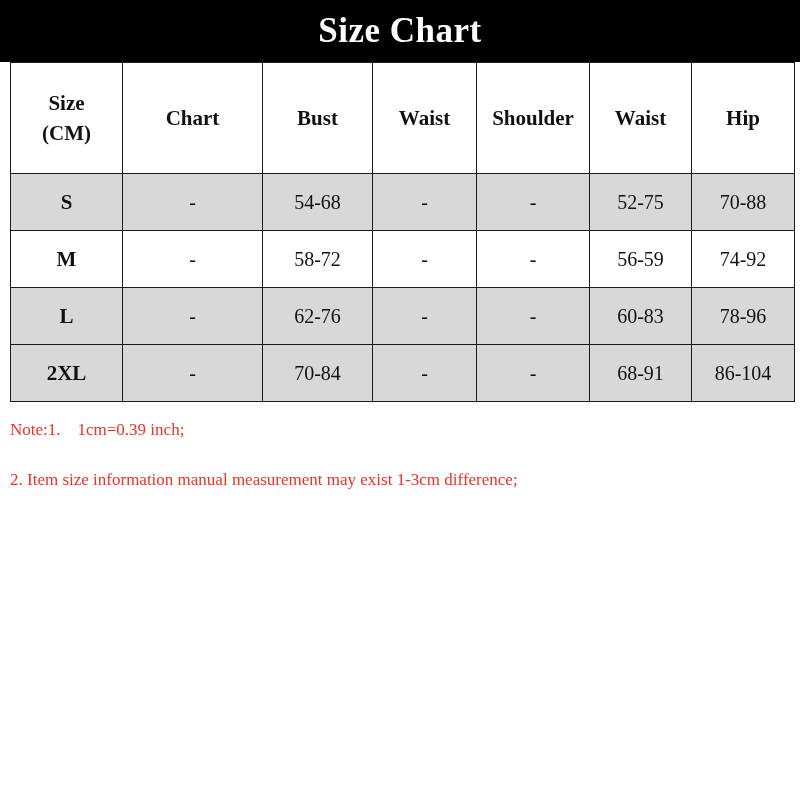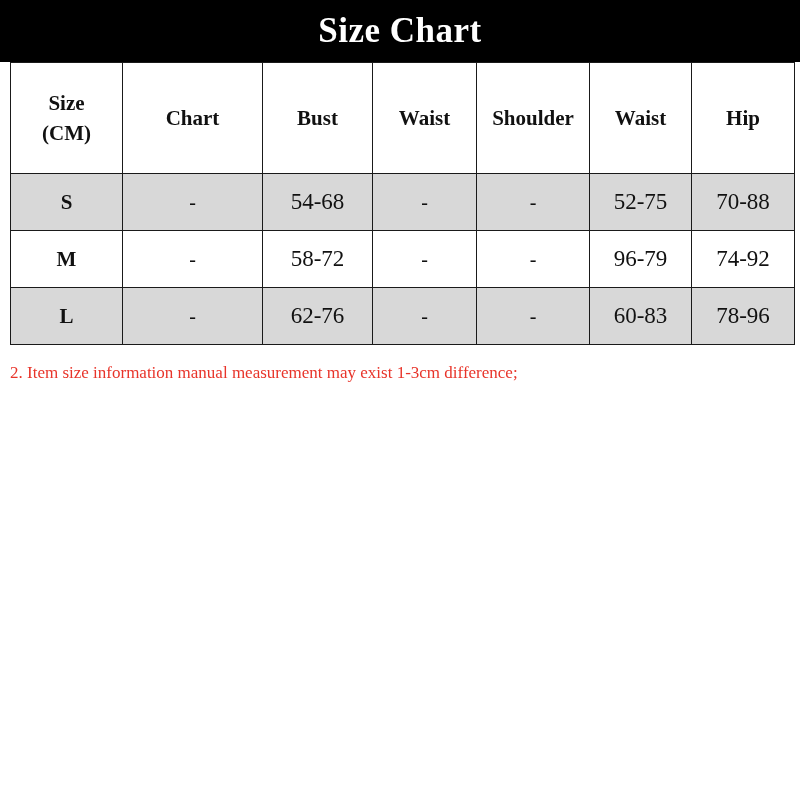--- a/index.html
+++ b/index.html
@@ -53,21 +53,21 @@
     font-size: 21px;
     font-weight: bold;
     background: #ffffff;
     padding: 2px 0;
   }
   table.size-chart thead th.size-head {
     line-height: 1.45;
   }
   table.size-chart tbody td {
     height: 54px;
-    font-size: 23px;
+    font-size: 20px;
     background: #ffffff;
   }
   table.size-chart tbody tr.shaded td {
     background: #d8d8d8;
   }
   table.size-chart tbody td.size-cell {
     font-weight: bold;
     font-size: 21px;
   }
   table.size-chart tbody td.dash {
@@ -136,33 +136,43 @@
           <td class="dash">-</td>
           <td>52-75</td>
           <td>70-88</td>
         </tr>
         <tr>
           <td class="size-cell">M</td>
           <td class="dash">-</td>
           <td>58-72</td>
           <td class="dash">-</td>
           <td class="dash">-</td>
-          <td>96-79</td>
+          <td>56-59</td>
           <td>74-92</td>
         </tr>
         <tr class="shaded">
           <td class="size-cell">L</td>
           <td class="dash">-</td>
           <td>62-76</td>
           <td class="dash">-</td>
           <td class="dash">-</td>
           <td>60-83</td>
           <td>78-96</td>
         </tr>
+        <tr class="shaded">
+          <td class="size-cell">2XL</td>
+          <td class="dash">-</td>
+          <td>70-84</td>
+          <td class="dash">-</td>
+          <td class="dash">-</td>
+          <td>68-91</td>
+          <td>86-104</td>
+        </tr>
       </tbody>
     </table>
   </div>
 
   <div class="notes">
+    <div class="note-line">Note:1.    1cm=0.39 inch;</div>
     <div class="note-line">2. Item size information manual measurement may exist 1-3cm difference;</div>
   </div>
 
 </div>
 
 </body></html>

